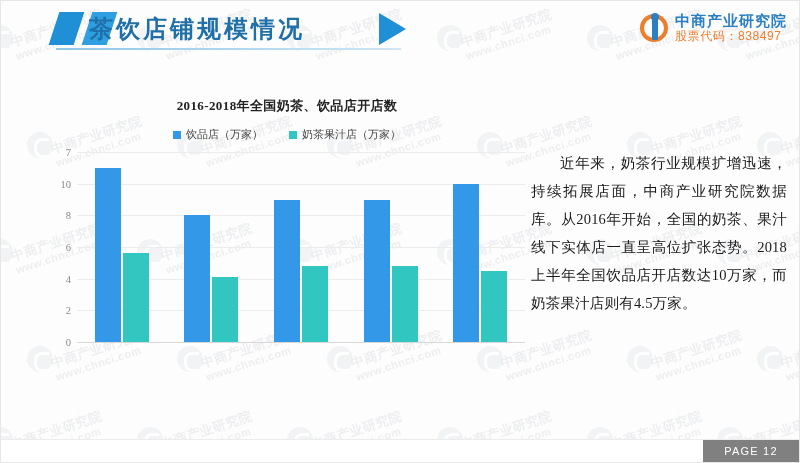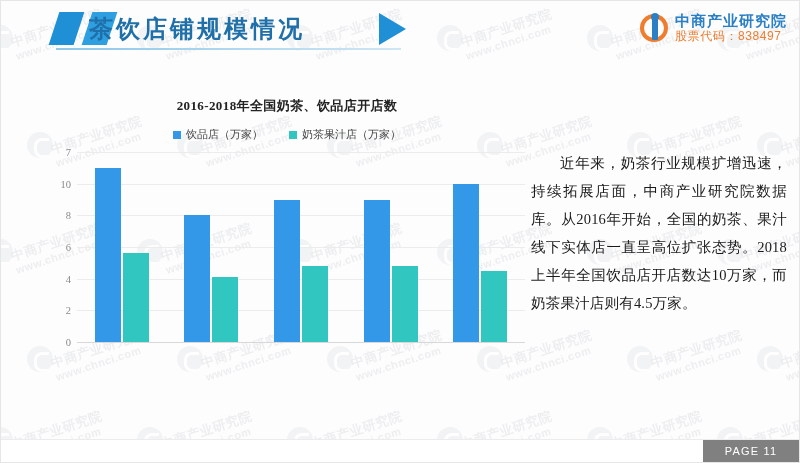--- a/index.html
+++ b/index.html
@@ -381,15 +381,15 @@
           </div>
         </div>
     </div>
 
 
   </div>
 
   <div id="body-text">近年来，奶茶行业规模扩增迅速，持续拓展店面，中商产业研究院数据库。从2016年开始，全国的奶茶、果汁线下实体店一直呈高位扩张态势。2018上半年全国饮品店开店数达10万家，而奶茶果汁店则有4.5万家。</div>
 
   <div id="footer-bar"></div>
-  <div id="page-tag">PAGE  11</div>
+  <div id="page-tag">PAGE  12</div>
 
 </div>
 
 </body></html>

